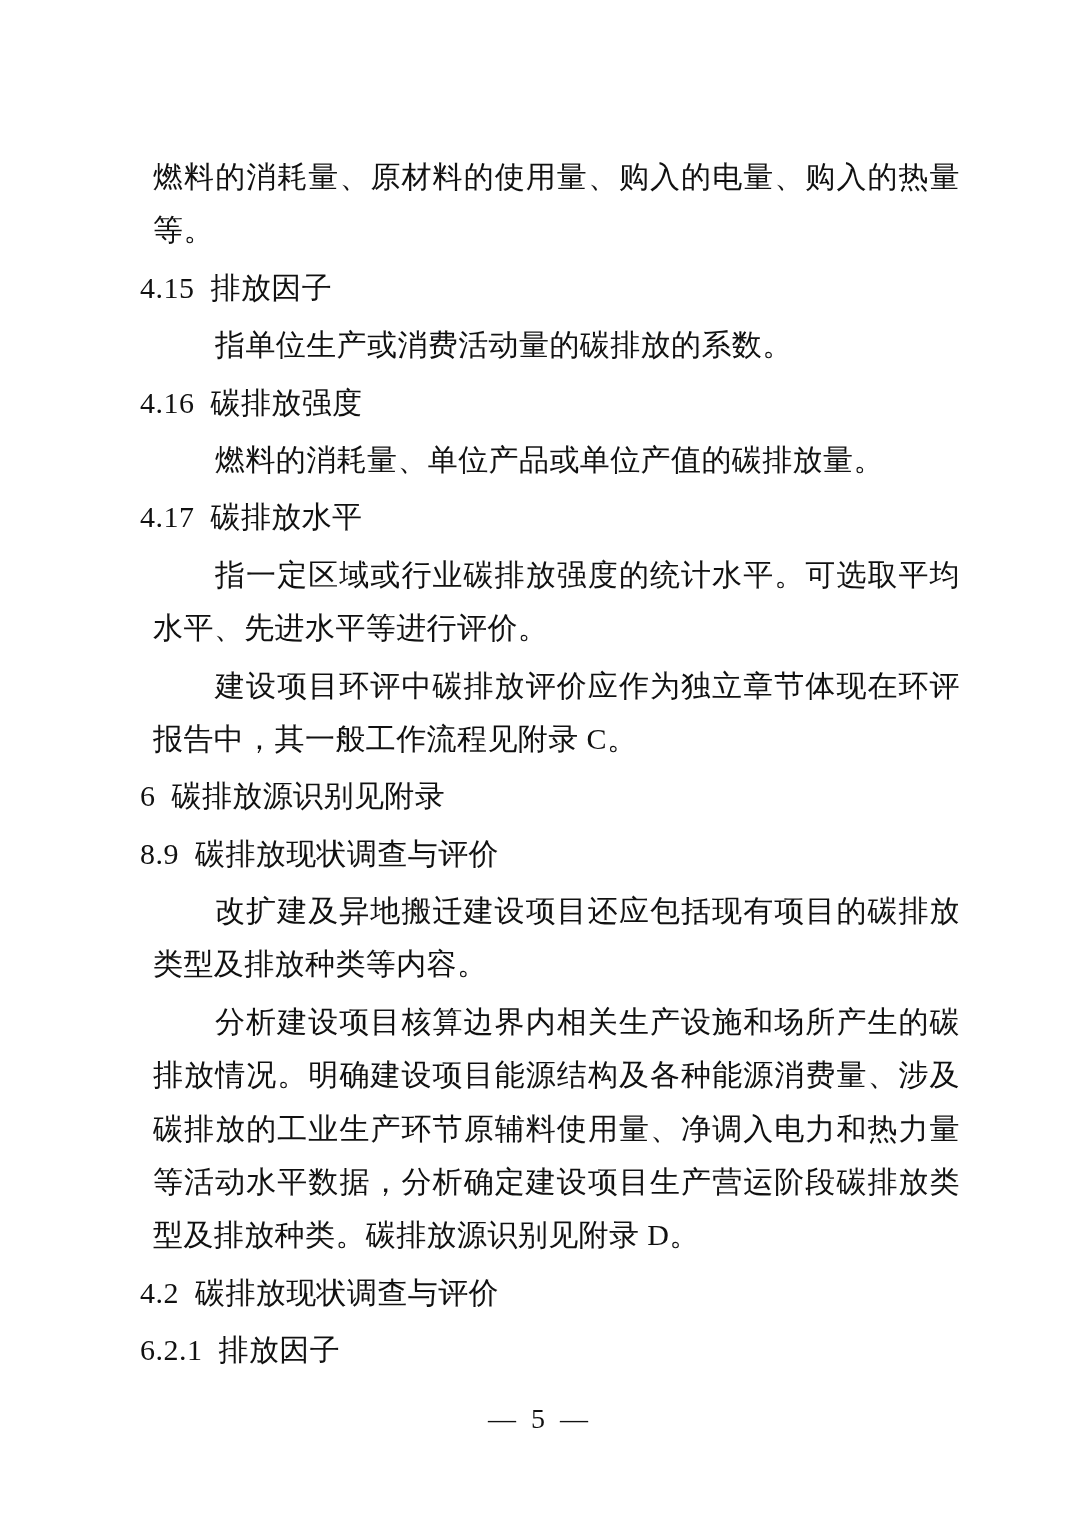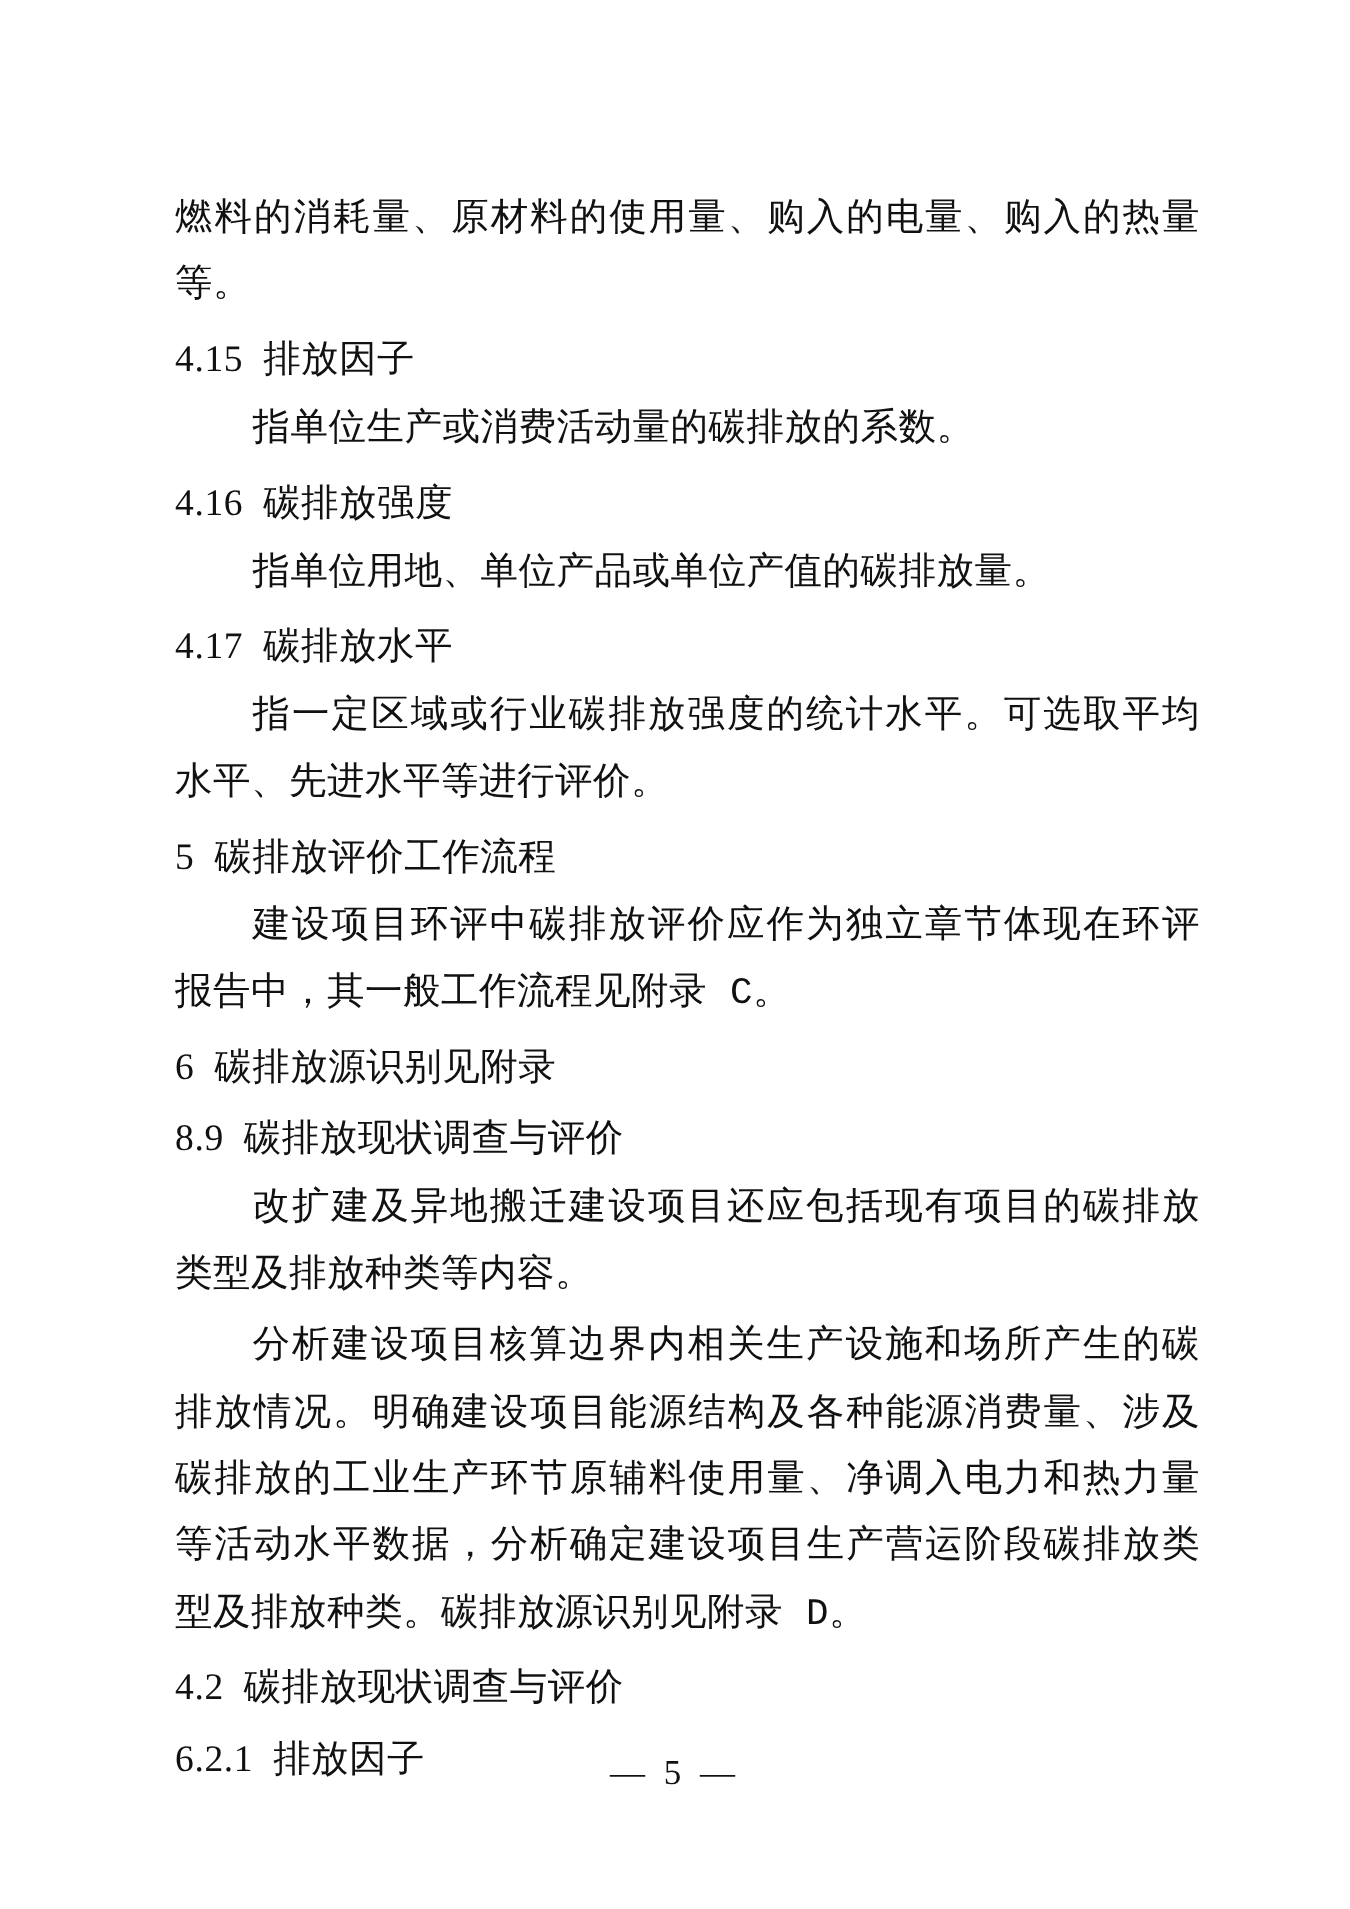--- a/index.html
+++ b/index.html
@@ -21,24 +21,23 @@
     height: 1527px;
     padding: 150px 120px 60px 140px;
     position: relative;
   }
   .doc-body {
     font-size: 30px;
     line-height: 1.78;
     letter-spacing: 0.4px;
   }
   .para {
-    margin: 0 0 4px 0;
+    margin: 0 0 4px 13px;
     text-align: justify;
     text-justify: inter-character;
-    font-family: Liberation Mono, monospace;
   }
   .heading {
     margin: 0 0 4px 0;
     white-space: nowrap;
   }
   .heading .num {
     letter-spacing: 0.5px;
   }
   .heading .gap {
     display: inline-block;
@@ -70,31 +69,28 @@
     <p class="heading">
       <span class="num">4.15</span><span class="gap"></span><span>排放因子</span>
     </p>
 
     <p class="para indent">指单位生产或消费活动量的碳排放的系数。</p>
 
     <p class="heading">
       <span class="num">4.16</span><span class="gap"></span><span>碳排放强度</span>
     </p>
 
-    <p class="para indent">指单位用地、单位产品或单位产值的碳排放量。</p>
+    <p class="para indent">燃料的消耗量、单位产品或单位产值的碳排放量。</p>
 
     <p class="heading">
       <span class="num">4.17</span><span class="gap"></span><span>碳排放水平</span>
     </p>
 
     <p class="para indent">指一定区域或行业碳排放强度的统计水平。可选取平均水平、先进水平等进行评价。</p>
 
-    <p class="heading">
-      <span class="num">5</span><span class="gap"></span><span>碳排放评价工作流程</span>
-    </p>
 
     <p class="para indent">建设项目环评中碳排放评价应作为独立章节体现在环评报告中，其一般工作流程见附录 C。</p>
 
     <p class="heading">
       <span class="num">6</span><span class="gap"></span><span>碳排放源识别见附录</span>
     </p>
 
     <p class="heading">
       <span class="num">8.9</span><span class="gap"></span><span>碳排放现状调查与评价</span>
     </p>

